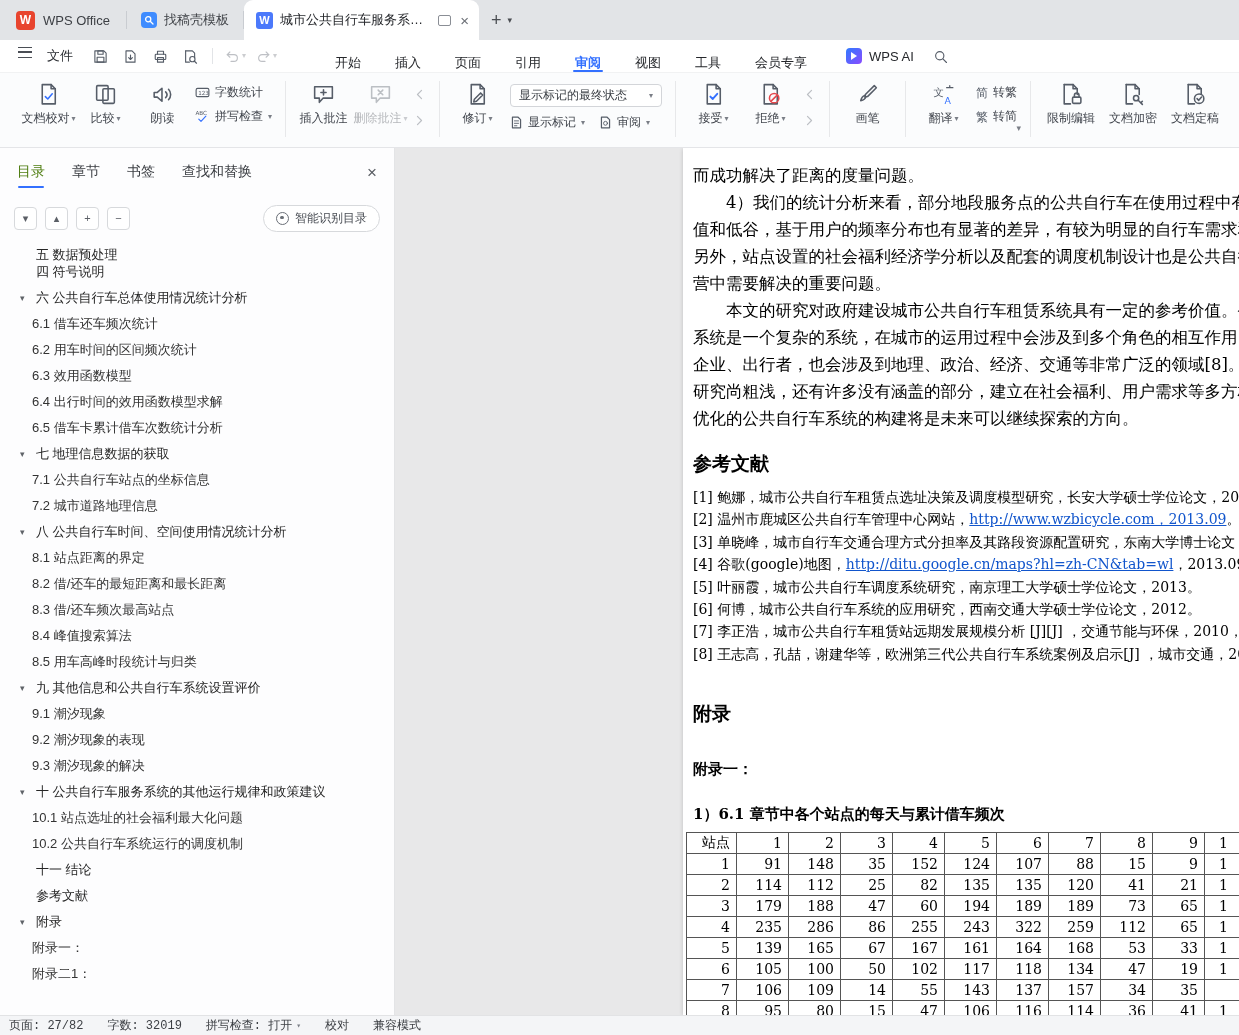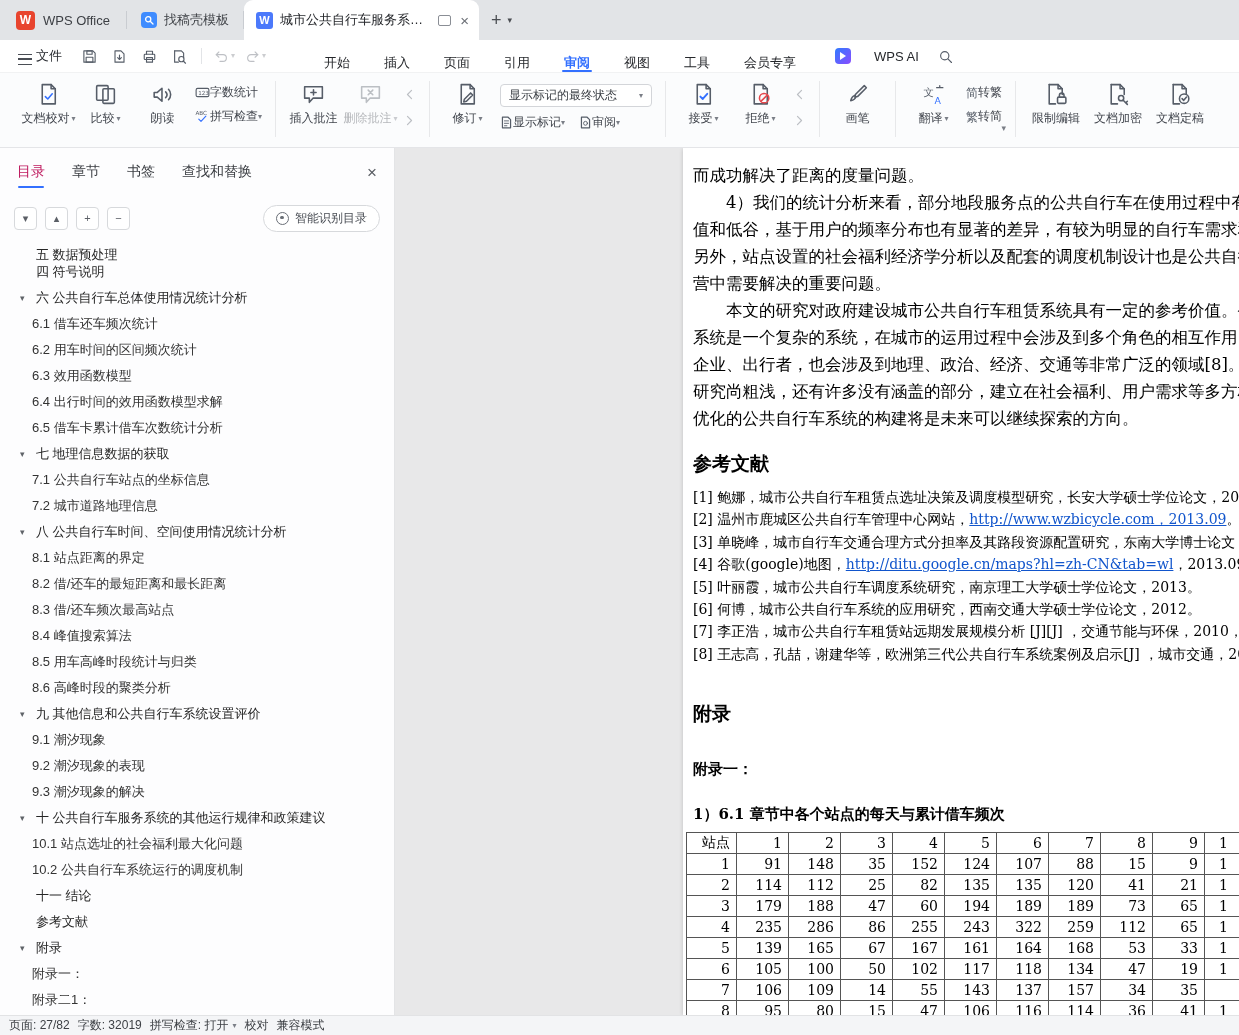--- a/index.html
+++ b/index.html
@@ -19,68 +19,68 @@
   .tab-doc{background:#fff;border-radius:9px 9px 0 0;padding:0 10px 0 12px;max-width:235px;}
   .doc-w-icon{width:17px;height:17px;background:#4b79fb;border-radius:3px;color:#fff;font-size:11px;font-weight:bold;display:flex;align-items:center;justify-content:center;flex:0 0 auto;}
   .doc-title{max-width:152px;overflow:hidden;text-overflow:ellipsis;white-space:nowrap;color:#25272b;}
   .mini-sync{width:13px;height:11px;border:1.4px solid #8a8e95;border-radius:2px;flex:0 0 auto;}
   .tab-close{color:#6b6f76;font-size:15px;line-height:1;margin-left:2px;}
   .newtab{font-size:18px;color:#4a4d52;display:flex;align-items:center;padding:0 6px 0 12px;}
   .tab-chev{font-size:9px;color:#4a4d52;display:flex;align-items:center;padding-right:10px;}
 
   
   .menubar{flex:0 0 33px;background:#fff;display:flex;align-items:center;font-size:13px;border-bottom:1px solid #f1f2f3;}
-  .file-btn{display:flex;gap:4px;align-items:flex-end;padding:0 12px 0 18px;color:#2b2e33;}
+  .file-btn{display:flex;gap:15px;align-items:flex-start;padding:0 12px 0 18px;color:#2b2e33;}
   .hamb{width:14px;height:11px;border-top:1.6px solid #4a4e55;border-bottom:1.6px solid #4a4e55;position:relative;}
   .hamb::after{content:"";position:absolute;left:0;right:0;top:3.4px;height:1.6px;background:#4a4e55;}
   .qicon{width:18px;height:18px;display:inline-flex;align-items:center;justify-content:center;margin:0 6px;flex:0 0 auto;}
   .menu-sep{width:1px;height:16px;background:#e2e4e7;margin:0 7px;}
   .histbtn{display:inline-flex;align-items:center;gap:2px;margin:0 5px;}
   .grayed{opacity:.38;}
   .dd{font-size:8px;color:#7a7e86;line-height:1;}
   .menu-tab-strip{display:flex;height:100%;align-items:flex-end;margin-left:36px;}
   .mtab{padding:0 17px;display:flex;align-items:center;color:#25272b;position:relative;white-space:nowrap;}
   .mtab.active{color:#3370ff;font-weight:bold;}
   .mtab.active::after{content:"";position:absolute;left:15px;right:15px;bottom:0;height:2.5px;background:#3370ff;border-radius:2px;}
-  .wpsai{display:flex;align-items:center;gap:23px;margin-left:22px;color:#25272b;white-space:nowrap;}
+  .wpsai{display:flex;align-items:center;gap:7px;margin-left:22px;color:#25272b;white-space:nowrap;}
   .ai-logo{width:16px;height:16px;border-radius:4px;background:linear-gradient(135deg,#2f7bff,#8a4bff);position:relative;}
   .ai-logo::after{content:"";position:absolute;left:5px;top:4px;width:0;height:0;border-left:6px solid #fff;border-top:4px solid transparent;border-bottom:4px solid transparent;}
   .searchbtn{margin-left:18px;}
 
   
   .ribbon{flex:0 0 75px;background:#fbfcfd;border-bottom:1px solid #e4e5e8;display:flex;align-items:flex-start;padding:5px 2px 0 20px;}
   .rgroup{display:flex;align-items:flex-start;}
   .rdiv{width:1px;height:56px;background:#e7e8ea;margin:3px 9px 0;flex:0 0 1px;}
   .rbig{width:57px;display:flex;flex-direction:column;align-items:center;gap:2px;padding-top:3px;flex:0 0 auto;}
   .rbig .lbl{font-size:12px;color:#41454d;white-space:nowrap;display:flex;align-items:center;gap:2px;}
   .icw{height:27px;display:flex;align-items:center;}
   .i24{width:25px;height:25px;display:block;}
   .i15{width:15px;height:15px;display:block;}
   .i13{width:13px;height:13px;display:block;}
   .ic{stroke:#565d68;fill:none;stroke-width:1.5;stroke-linecap:round;stroke-linejoin:round;}
   .ic .blue{stroke:#3370ff;}
   .ic .red{stroke:#e5484d;}
   .ictext{font-size:7.5px;fill:#565d68;stroke:none;font-family:"DejaVu Sans",sans-serif;}
   .rsmall-col{display:flex;flex-direction:column;gap:7px;padding-top:6px;margin:0 4px;position:relative;flex:0 0 auto;}
-  .rsmall{display:flex;align-items:center;font-size:12px;color:#41454d;white-space:nowrap;}
+  .rsmall{display:flex;align-items:center;gap:5px;font-size:12px;color:#41454d;white-space:nowrap;}
   .navcol{display:flex;flex-direction:column;gap:9px;padding-top:8px;margin:0 2px;}
   .navbtn{width:17px;height:17px;display:flex;align-items:center;justify-content:center;}
   .markup-select{height:23px;min-width:152px;border:1px solid #d3d5d9;border-radius:4px;background:#fff;display:flex;align-items:center;justify-content:space-between;gap:8px;padding:0 8px;font-size:12px;color:#3c4046;white-space:nowrap;}
   .row2{display:flex;gap:14px;}
   .conv-ic{font-size:12px;color:#565d68;line-height:1;}
   .conv-more{position:absolute;right:-4px;bottom:-8px;font-size:9px;color:#7a7e86;}
 
   
   .main-row{flex:1;display:flex;min-height:0;}
 
   
   .sidebar{width:395px;flex:0 0 395px;background:#fdfdfe;border-right:1px solid #e3e4e6;display:flex;flex-direction:column;min-height:0;}
   .side-tabs{flex:0 0 48px;display:flex;align-items:center;gap:27px;padding:0 17px;font-size:14px;color:#3a3d42;}
   .stab{position:relative;padding:4px 0;white-space:nowrap;}
-  .stab.active{color:#be185d;}
+  .stab.active{color:#4d7c0f;}
   .stab.active::after{content:"";position:absolute;left:1px;right:1px;bottom:-3px;height:2.5px;background:#3370ff;border-radius:2px;}
   .side-close{margin-left:auto;font-size:17px;color:#595d63;line-height:1;}
   .side-controls{flex:0 0 44px;display:flex;align-items:center;gap:8px;padding:0 14px;}
   .sq-btn{width:23px;height:23px;border:1px solid #d7d9dc;border-radius:4px;display:flex;align-items:center;justify-content:center;color:#5b5f66;font-size:11px;background:#fff;}
   .smart-pill{margin-left:auto;height:27px;border:1px solid #d7d9dc;border-radius:14px;display:flex;align-items:center;gap:6px;padding:0 12px;font-size:12px;color:#4a4e55;background:#fff;white-space:nowrap;}
   .smart-ic{width:13px;height:13px;border:1.4px solid #6a6f77;border-radius:50%;position:relative;}
   .smart-ic::after{content:"";position:absolute;left:3.2px;top:3.2px;width:3.5px;height:3.5px;border-radius:50%;background:#6a6f77;}
   .toc-wrap{flex:1;overflow:hidden;padding-top:2px;}
   .toc-item{height:26px;display:flex;align-items:center;font-size:13px;color:#262626;white-space:nowrap;}
   .toc-item .tri{width:16px;margin-left:20px;flex:0 0 16px;text-align:left;font-size:9px;color:#5f6368;}
@@ -98,21 +98,21 @@
   .ref-line{font-size:14px;line-height:22.4px;white-space:nowrap;}
   .doc-link{color:#1155cc;text-decoration:underline;cursor:pointer;}
   .h-appendix{margin-top:34px;}
   .appendix-one{margin-top:31px;font-size:15px;font-weight:bold;line-height:22px;}
   .table-title{margin-top:23px;font-size:15px;font-weight:bold;line-height:22px;white-space:nowrap;}
   table.appx{border-collapse:collapse;margin:7px 0 0 -7px;table-layout:fixed;}
   table.appx td{border:1px solid #555;height:21px;font-size:14px;text-align:right;padding:0 6px 0 0;font-family:"DejaVu Serif","Liberation Serif",serif;white-space:nowrap;overflow:hidden;}
   table.appx td:last-child{text-align:left;padding-left:14px;}
 
   
-  .statusbar{flex:0 0 20px;background:#f4f5f7;border-top:1px solid #e2e3e5;display:flex;align-items:center;gap:8px;padding:0 9px;font-size:12px;color:#3d4045;white-space:nowrap;}
+  .statusbar{flex:0 0 20px;background:#f4f5f7;border-top:1px solid #e2e3e5;display:flex;align-items:center;gap:24px;padding:0 9px;font-size:12px;color:#3d4045;white-space:nowrap;font-family:Liberation Mono, monospace;}
   .sb-item{display:flex;align-items:center;gap:4px;}
 </style>
 </head>
 <body>
 
 <div class="app">
 
   <div class="tabbar">
     <div class="brand">
       <span class="wps-logo">W</span>
@@ -617,23 +617,20 @@
           </div>
           <div class="toc-item lv2">
             <span>8.3 借/还车频次最高站点</span>
           </div>
           <div class="toc-item lv2">
             <span>8.4 峰值搜索算法</span>
           </div>
           <div class="toc-item lv2">
             <span>8.5 用车高峰时段统计与归类</span>
           </div>
-          <div class="toc-item lv2">
-            <span>8.6 高峰时段的聚类分析</span>
-          </div>
           <div class="toc-item lv1">
             <span class="tri">▾</span>
             <span>九 其他信息和公共自行车系统设置评价</span>
           </div>
           <div class="toc-item lv2">
             <span>9.1 潮汐现象</span>
           </div>
           <div class="toc-item lv2">
             <span>9.2 潮汐现象的表现</span>
           </div>

